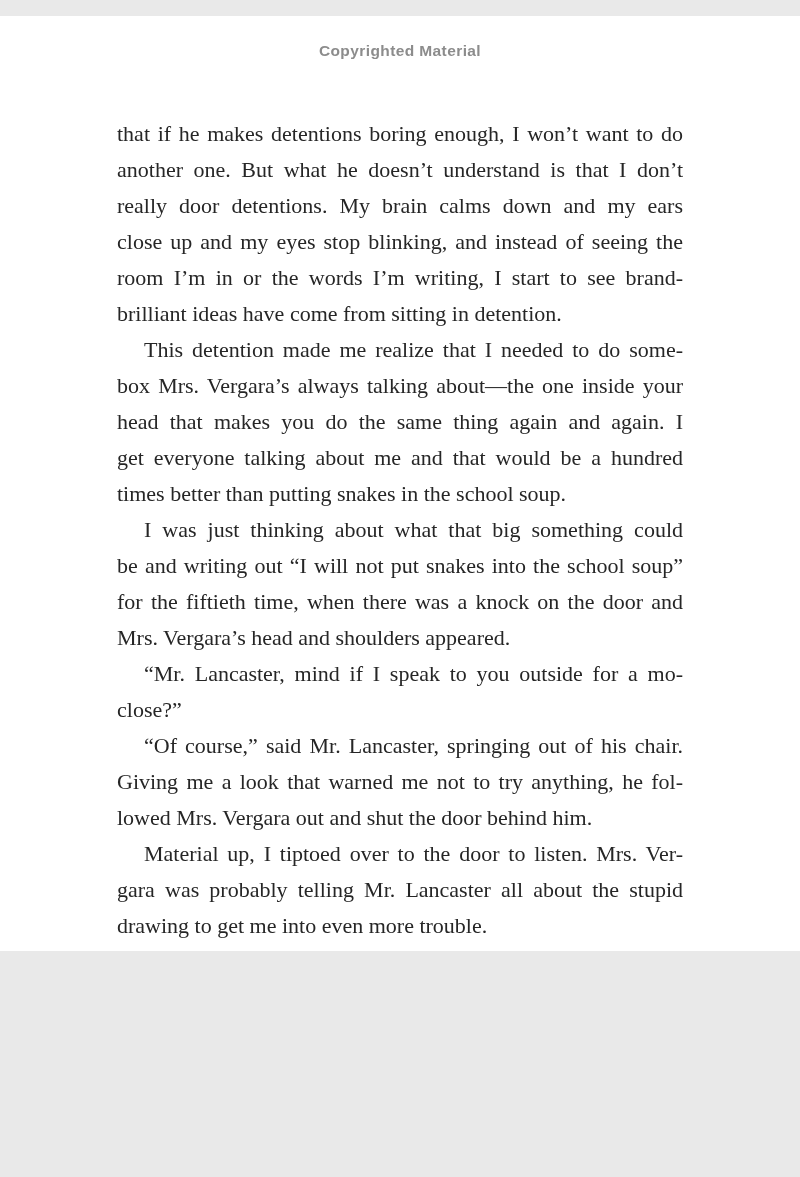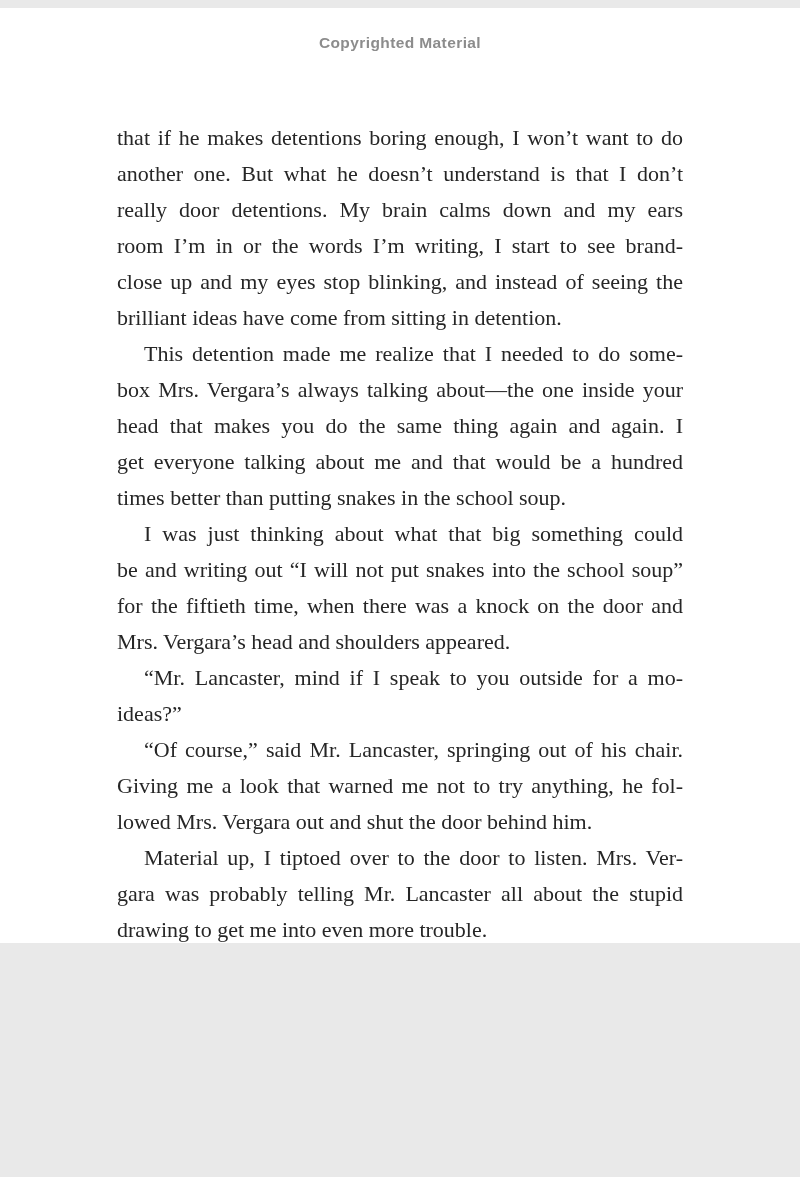--- a/index.html
+++ b/index.html
@@ -7,42 +7,42 @@
     --body-text: #262626;
     --notice: #8c8c8c;
     --page-number: #1b1b1b;
   }
   * { margin: 0; padding: 0; box-sizing: border-box; }
   html, body { background: #e9e9e9; }
   .page {
     position: relative;
     width: 800px;
     height: 935px;
-    margin: 8px auto;
+    margin: 16px auto;
     background: var(--bg);
     overflow: hidden;
     font-family: "Liberation Serif", serif;
   }
   .notice {
     position: absolute;
     left: 0;
     width: 100%;
     text-align: center;
     font-family: "Liberation Sans", sans-serif;
     font-weight: bold;
     font-size: 15.5px;
     letter-spacing: 0.4px;
     color: var(--notice);
   }
   .notice.top { top: 26px; }
   .notice.bottom { top: 1131px; }
   .text-block {
     position: absolute;
     left: 117px;
-    top: 112px;
+    top: 100px;
     width: 566px;
     color: var(--body-text);
     font-size: 22px;
     line-height: 36px;
   }
   .line {
     text-align: justify;
     text-align-last: justify;
     white-space: normal;
   }
@@ -66,34 +66,34 @@
 <body>
 
 <div class="page">
 
   <div class="notice top">Copyrighted Material</div>
 
   <div class="text-block">
       <div class="line"><span>that if he makes detentions boring enough, I won’t want to do</span></div>
       <div class="line"><span>another one. But what he doesn’t understand is that I don’t</span></div>
       <div class="line"><span>really door detentions. My brain calms down and my ears</span></div>
+      <div class="line"><span>close up and my eyes stop blinking, and instead of seeing the</span></div>
       <div class="line"><span>room I’m in or the words I’m writing, I start to see brand-</span></div>
-      <div class="line"><span>close up and my eyes stop blinking, and instead of seeing the</span></div>
       <div class="line last"><span>brilliant ideas have come from sitting in detention.</span></div>
       <div class="line indent"><span>This detention made me realize that I needed to do some-</span></div>
       <div class="line"><span>box Mrs. Vergara’s always talking about—the one inside your</span></div>
       <div class="line"><span>head that makes you do the same thing again and again. I</span></div>
       <div class="line"><span>get everyone talking about me and that would be a hundred</span></div>
       <div class="line last"><span>times better than putting snakes in the school soup.</span></div>
       <div class="line indent"><span>I was just thinking about what that big something could</span></div>
       <div class="line"><span>be and writing out “I will not put snakes into the school soup”</span></div>
       <div class="line"><span>for the fiftieth time, when there was a knock on the door and</span></div>
       <div class="line last"><span>Mrs. Vergara’s head and shoulders appeared.</span></div>
       <div class="line indent"><span>“Mr. Lancaster, mind if I speak to you outside for a mo-</span></div>
-      <div class="line last"><span>ideas?”</span></div>
+      <div class="line last"><span>close?”</span></div>
       <div class="line indent"><span>“Of course,” said Mr. Lancaster, springing out of his chair.</span></div>
       <div class="line"><span>Giving me a look that warned me not to try anything, he fol-</span></div>
       <div class="line last"><span>lowed Mrs. Vergara out and shut the door behind him.</span></div>
       <div class="line indent"><span>Material up, I tiptoed over to the door to listen. Mrs. Ver-</span></div>
       <div class="line"><span>gara was probably telling Mr. Lancaster all about the stupid</span></div>
       <div class="line last"><span>drawing to get me into even more trouble.</span></div>
     </div>
 
   <div class="page-number">10</div>
 

